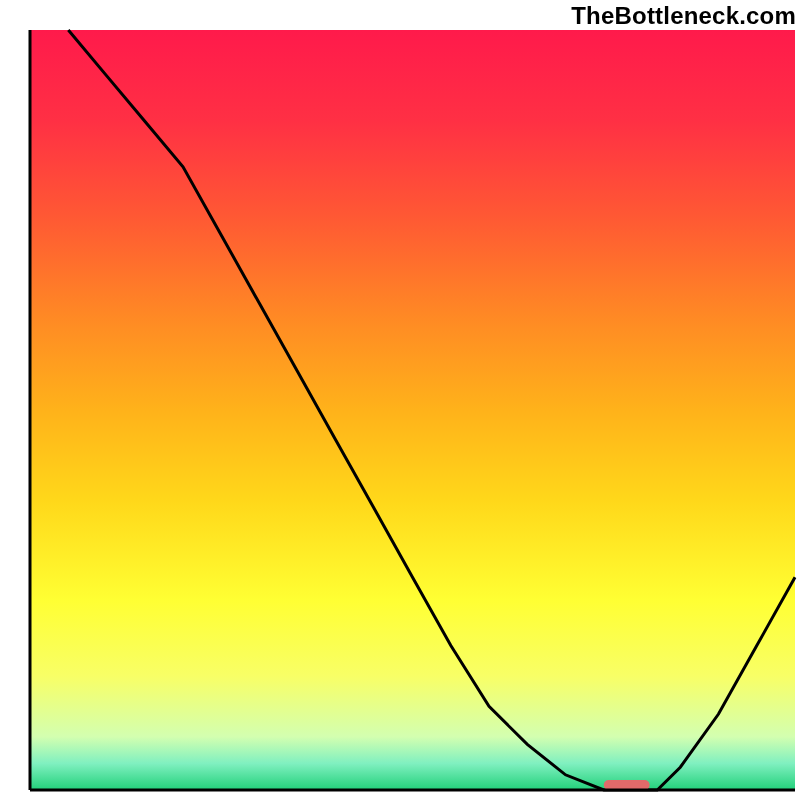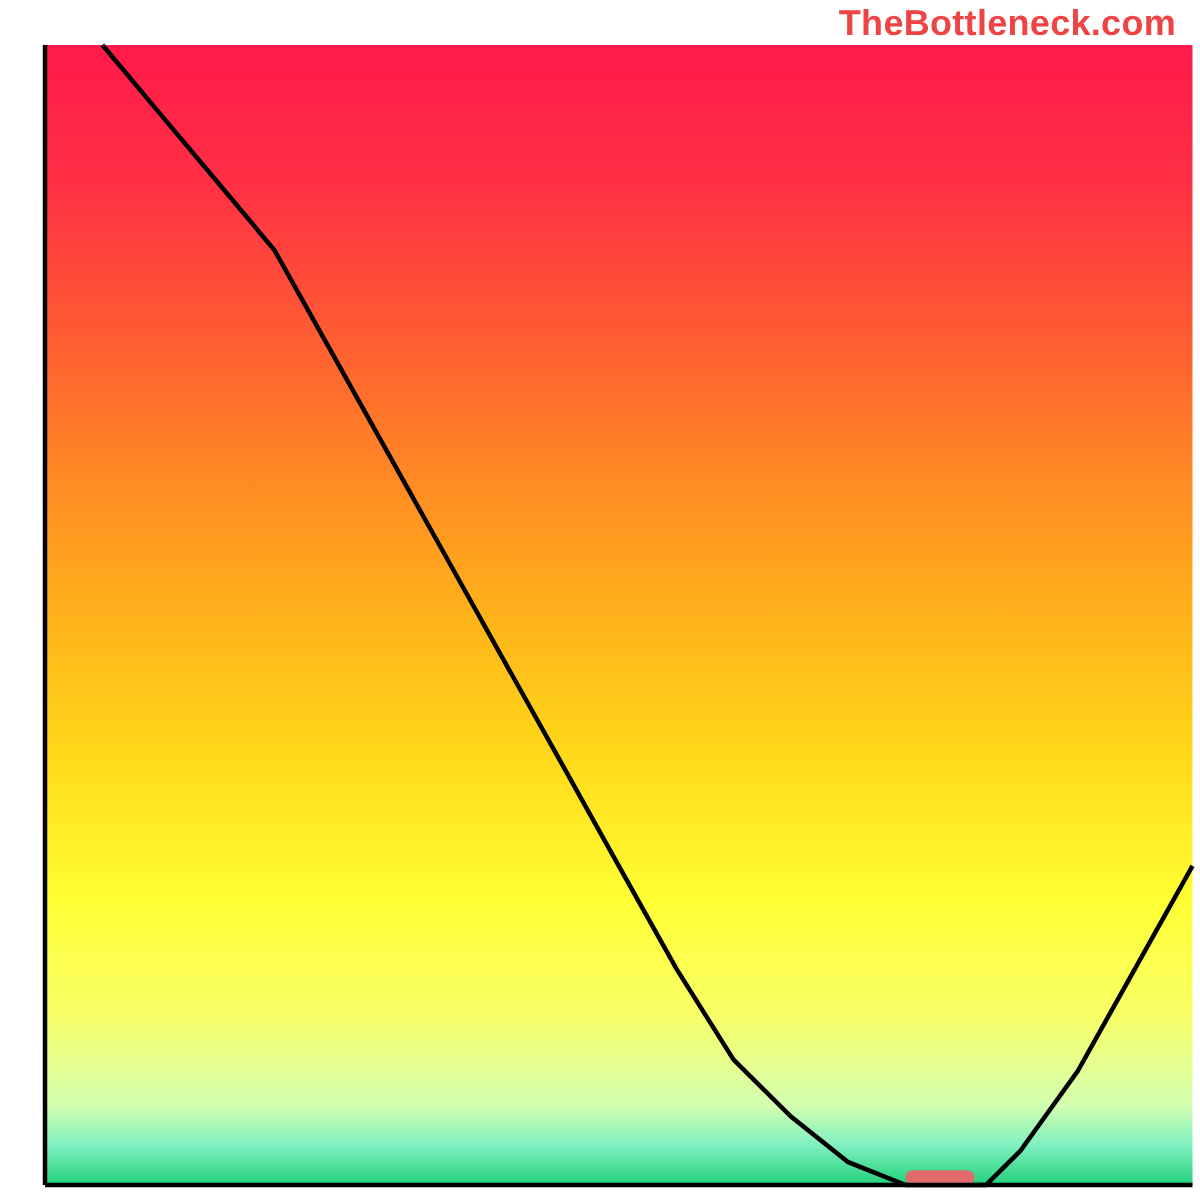--- a/index.html
+++ b/index.html
@@ -11,25 +11,25 @@
     overflow: hidden;
   }
   .chart-wrap {
     position: relative;
     width: 800px;
     height: 800px;
   }
   .watermark {
     position: absolute;
     top: 2px;
-    right: 16px;
+    right: 4px;
     font-family: Arial, Helvetica, sans-serif;
     font-size: 24px;
     font-weight: 600;
-    color: #ef4444;
+    color: #000000;
     letter-spacing: 0.2px;
   }
   svg {
     position: absolute;
     left: 0;
     top: 0;
   }
 </style>
 </head>
 <body>

